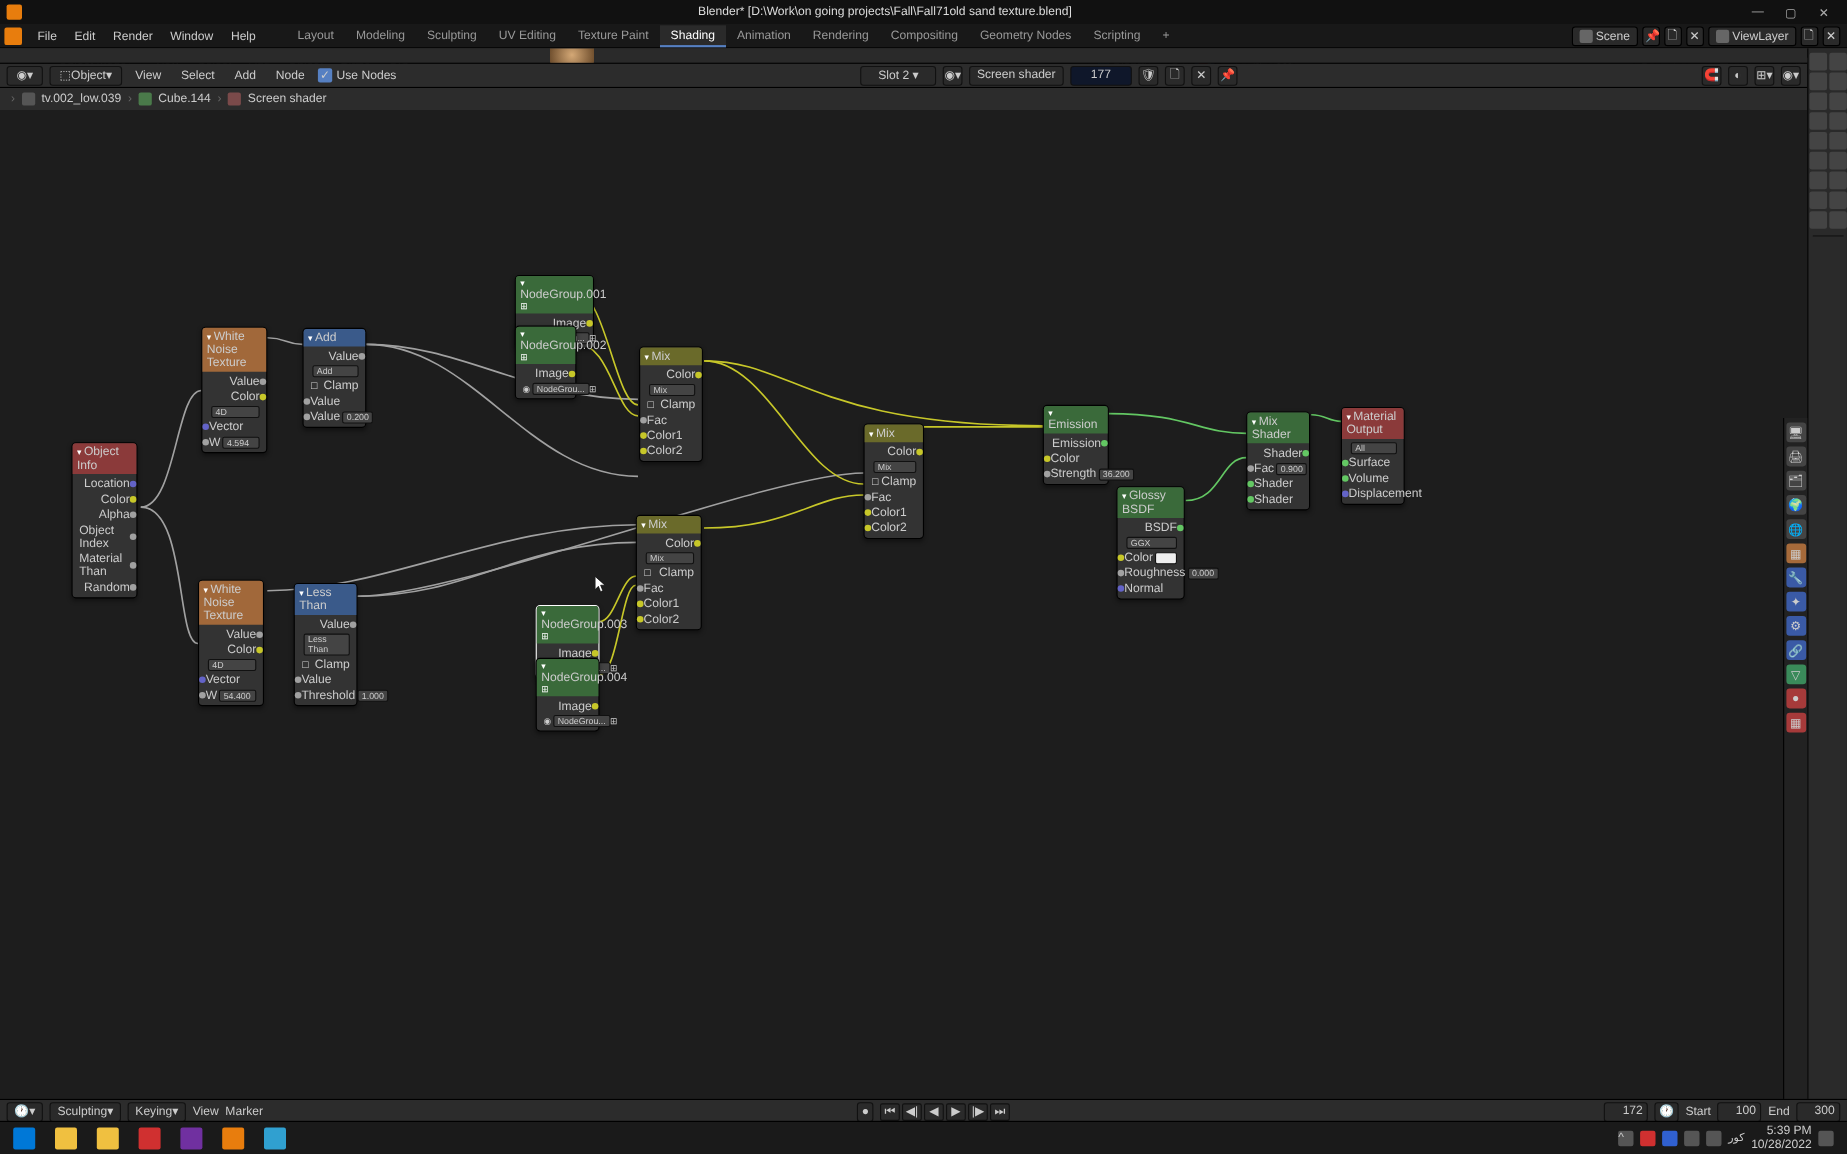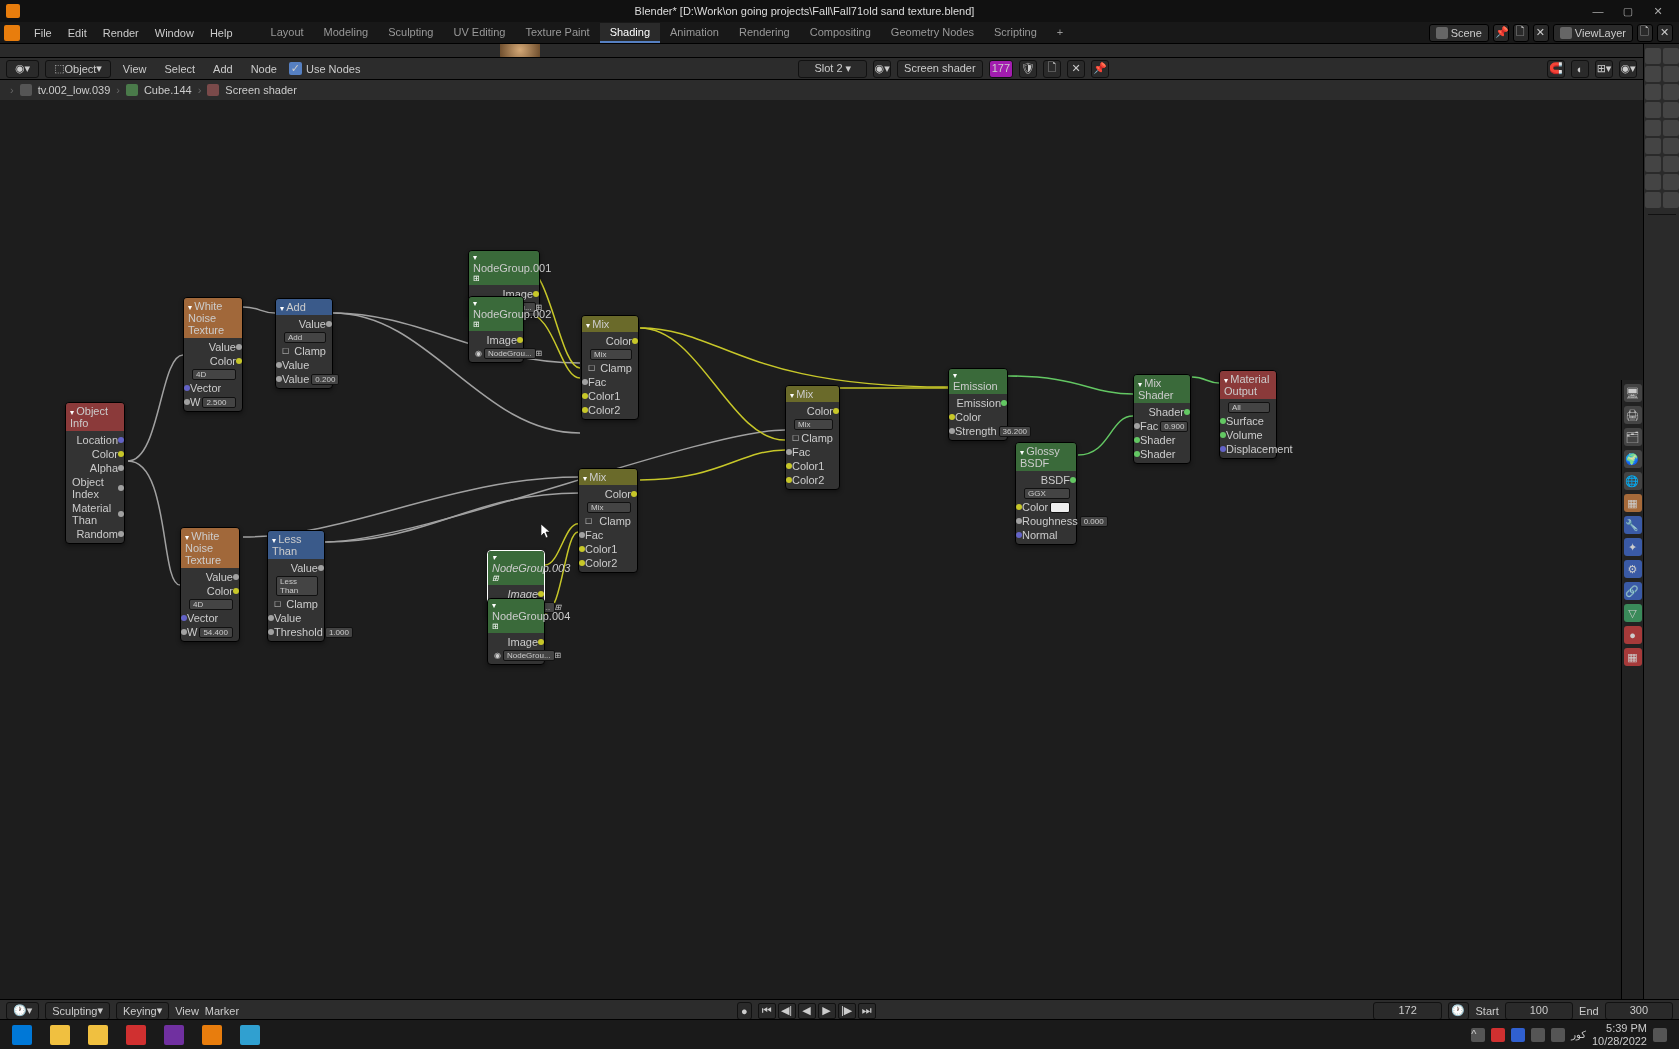--- a/index.html
+++ b/index.html
@@ -35,34 +35,34 @@
 .vpheader .thumb { position: absolute; left: 500px; top: -2px; width: 40px; height: 16px; background: radial-gradient(circle, #d4a876, #6a4a2a); border-radius: 2px; }
 
 
 .nodeheader { height: 22px; background: #2c2c2c; display: flex; align-items: center; padding: 0 6px; gap: 6px; border-bottom: 1px solid #000; }
 .nodeheader .drop { background: #2a2a2a; border: 1px solid #111; border-radius: 3px; padding: 1px 8px; height: 18px; display: flex; align-items: center; cursor: pointer; }
 .nodeheader .m { padding: 2px 6px; cursor: pointer; }
 .nodeheader .chk { display: flex; align-items: center; gap: 4px; }
 .nodeheader .chk .box { width: 13px; height: 13px; background: #5680c2; border-radius: 2px; display: flex; align-items: center; justify-content: center; }
 .nodeheader .slot { margin-left: auto; background: #2a2a2a; border: 1px solid #111; border-radius: 3px; padding: 1px 15px; height: 18px; min-width: 60px; }
 .nodeheader .matname { background: #2a2a2a; border: 1px solid #111; border-radius: 3px; padding: 1px 6px; height: 18px; min-width: 80px; }
-.nodeheader .users { background: #a21caf; border: 1px solid #111; border-radius: 3px; padding: 1px 2px; height: 18px; }
+.nodeheader .users { background: #0f172a; border: 1px solid #111; border-radius: 3px; padding: 1px 18px; height: 18px; }
 .nodeheader .iconbtn { width: 18px; height: 18px; background: #2a2a2a; border: 1px solid #111; border-radius: 3px; display: flex; align-items: center; justify-content: center; cursor: pointer; }
 
 
 .breadcrumb { height: 20px; background: #2c2c2c; display: flex; align-items: center; padding: 0 10px; gap: 6px; font-size: 10px; color: #bbb; }
 .breadcrumb .sep { color: #666; }
 .breadcrumb .ico { width: 12px; height: 12px; background: #555; border-radius: 2px; }
 
 
 .canvas { position: relative; flex: 1; background: #1d1d1d; background-image: radial-gradient(circle, #2a2a2a 0.5px, transparent 0.5px); background-size: 20px 20px; overflow: hidden; }
 
 
 .node { position: absolute; background: #333; border: 1px solid #000; border-radius: 4px; box-shadow: 0 2px 4px rgba(0,0,0,0.4); font-size: 8px; }
-.node.sel { border: 1px solid #fff; font-style: italic; }
+.node.sel { border: 1px solid #fff; }
 .node .hdr { padding: 2px 4px; border-radius: 3px 3px 0 0; font-size: 8px; color: #fff; }
 .node .body { padding: 2px 4px; }
 .node .row { display: flex; justify-content: space-between; align-items: center; padding: 1px 2px; font-size: 8px; position: relative; }
 .node .row .field { background: #444; border: 1px solid #111; border-radius: 2px; padding: 0 3px; font-size: 8px; flex: 1; margin-left: 2px; }
 .node .sock { width: 6px; height: 6px; border-radius: 50%; position: absolute; }
 .node .sock.in { left: -4px; }
 .node .sock.out { right: -4px; }
 .sock.color { background: #c7c729; }
 .sock.vec { background: #6363c7; }
 .sock.val { background: #a1a1a1; }
@@ -91,21 +91,21 @@
 
 .rightstrip2 { position: absolute; right: 36px; top: 380px; width: 22px; bottom: 48px; background: #222; border-left: 1px solid #000; display: flex; flex-direction: column; align-items: center; padding-top: 4px; gap: 4px; }
 .rightstrip2 .ico { width: 18px; height: 18px; border-radius: 3px; cursor: pointer; display: flex; align-items: center; justify-content: center; }
 
 
 .timeline { position: absolute; left: 0; right: 0; bottom: 28px; height: 22px; background: #2c2c2c; border-top: 1px solid #000; display: flex; align-items: center; padding: 0 6px; gap: 6px; }
 .timeline .drop { background: #2a2a2a; border: 1px solid #111; border-radius: 3px; padding: 1px 6px; height: 18px; display: flex; align-items: center; cursor: pointer; }
 .timeline .spacer { flex: 1; }
 .timeline .play { display: flex; gap: 2px; }
 .timeline .play .btn { width: 18px; height: 16px; background: #2a2a2a; border: 1px solid #111; border-radius: 2px; display: flex; align-items: center; justify-content: center; cursor: pointer; }
-.timeline .num { background: #2a2a2a; border: 1px solid #111; border-radius: 3px; padding: 1px 24px; height: 18px; min-width: 40px; text-align: right; }
+.timeline .num { background: #2a2a2a; border: 1px solid #111; border-radius: 3px; padding: 1px 4px; height: 18px; min-width: 40px; text-align: right; }
 
 
 .statusbar { position: absolute; left: 0; right: 0; bottom: 0; height: 18px; background: #181818; display: flex; align-items: center; padding: 0 8px; gap: 20px; font-size: 10px; }
 .statusbar .grp { display: flex; align-items: center; gap: 4px; }
 .statusbar .ico { width: 12px; height: 12px; background: #444; border-radius: 2px; }
 .statusbar .ver { margin-left: auto; color: #888; }
 
 .wintaskbar { position: absolute; left: 0; right: 0; bottom: 0; height: 30px; background: #1a1a1a; display: flex; align-items: center; padding: 0 4px; gap: 2px; z-index: 100; border-top: 1px solid #000;}
 .wintaskbar .tbtn { width: 36px; height: 26px; display: flex; align-items: center; justify-content: center; cursor: pointer; border-radius: 2px; }
 .wintaskbar .tbtn .ico { width: 20px; height: 20px; border-radius: 2px; }
@@ -307,21 +307,21 @@
         <div class="row">
             <span class="field">4D</span>
           </div>
         <div class="row">
             <span class="sock in vec"></span>
             <span>Vector</span>
           </div>
         <div class="row">
             <span class="sock in val"></span>
             <span>W</span>
-            <span class="field">2.500</span>
+            <span class="field">4.594</span>
           </div>
       </div>
     </div>
 
     <div class="node" style="left:275px; top:198px; width:58px;">
       <div class="hdr conv">▾ <span>Add</span></div>
       <div class="body">
         <div class="row">
             <span style="margin-left:auto">Value</span>
             <span class="sock out val"></span>

